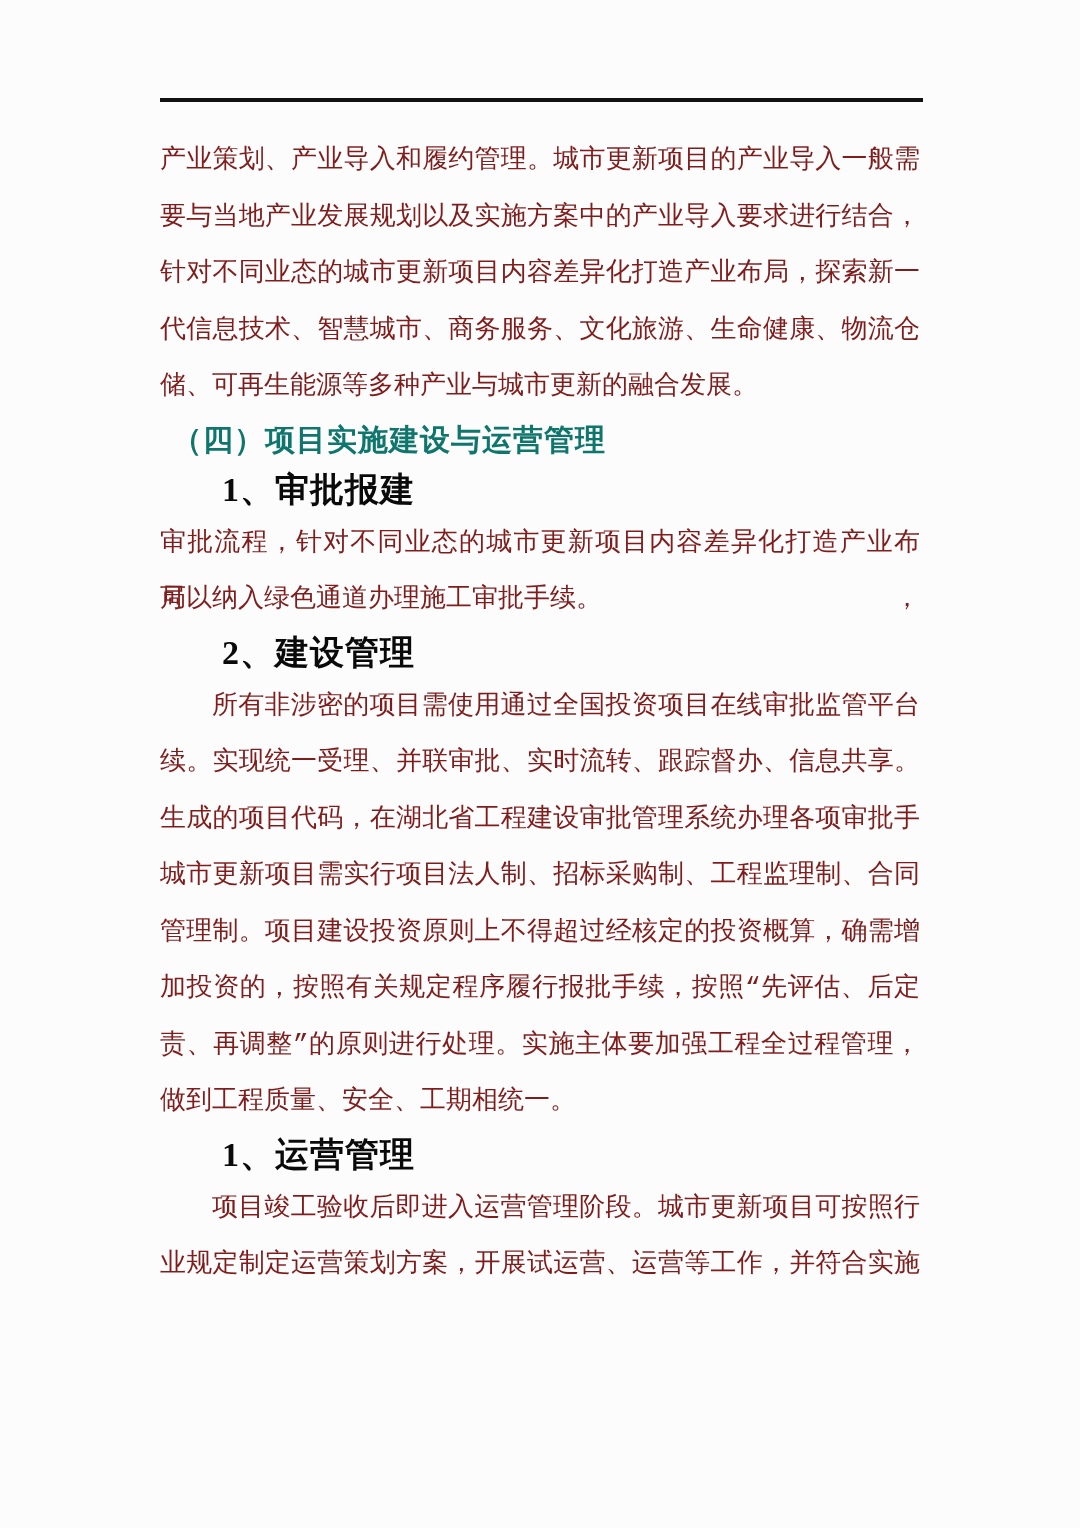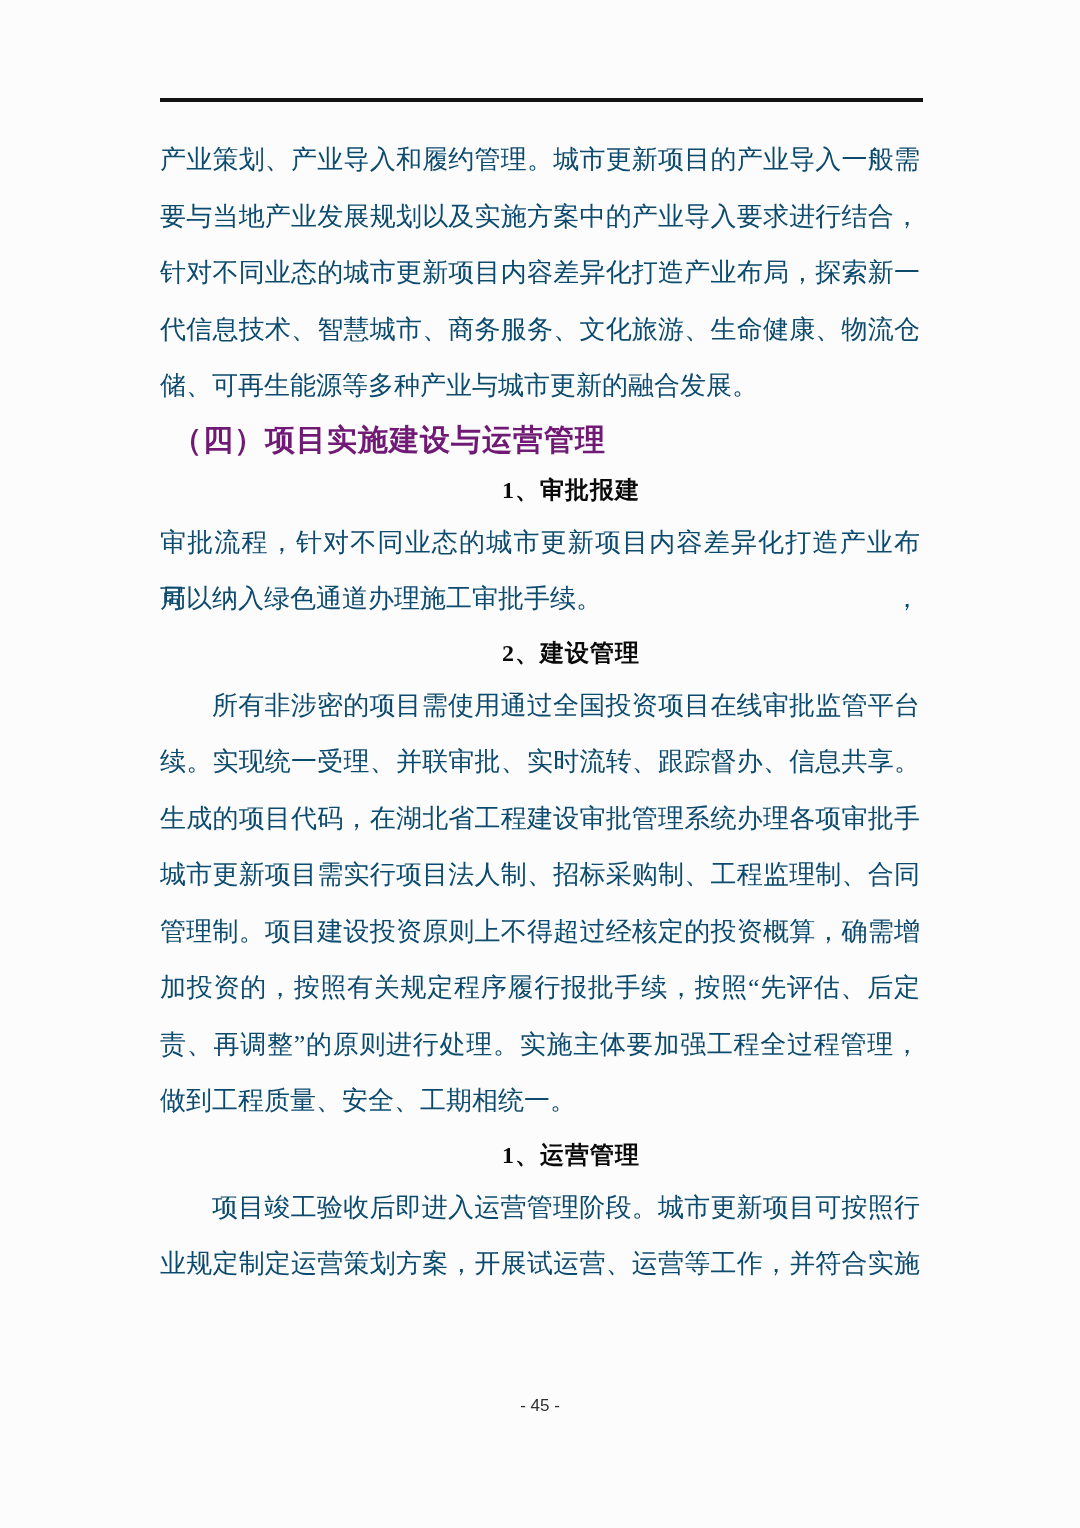--- a/index.html
+++ b/index.html
@@ -22,56 +22,55 @@
     height: 4px;
     background: #121212;
   }
   .content {
     position: absolute;
     left: 160px;
     top: 132px;
     width: 760px;
   }
   .line {
-    font-family: Liberation Serif, serif;
+    font-family: Liberation Mono, monospace;
     font-size: 26px;
-    color: #0c4a6e;
+    color: #7f1d1d;
     height: 56.5px;
     line-height: 56.5px;
     white-space: nowrap;
   }
   .line.justify {
     white-space: normal;
     text-align: justify;
     text-align-last: justify;
     text-justify: inter-character;
   }
   .line.indent {
     text-indent: 52px;
   }
   .heading1 {
     font-family: "Liberation Serif", serif;
     font-weight: 700;
     font-size: 30px;
-    color: #701a75;
+    color: #0f766e;
     height: 50px;
     line-height: 50px;
     padding-left: 12px;
     letter-spacing: 1px;
   }
   .heading2 {
     font-family: "Liberation Serif", serif;
     font-weight: 700;
-    font-size: 24px;
+    font-size: 34px;
     color: #0a0a0a;
     height: 50px;
     line-height: 50px;
     padding-left: 62px;
     letter-spacing: 1px;
-    text-align: center;
   }
   .page-footer {
     position: absolute;
     left: 0;
     top: 1396px;
     width: 100%;
     text-align: center;
     font-family: "Liberation Sans", sans-serif;
     font-size: 17px;
     color: #2e2e2e;
@@ -98,14 +97,13 @@
       <div class="line justify">生成的项目代码，在湖北省工程建设审批管理系统办理各项审批手</div>
       <div class="line justify">城市更新项目需实行项目法人制、招标采购制、工程监理制、合同</div>
       <div class="line justify">管理制。项目建设投资原则上不得超过经核定的投资概算，确需增</div>
       <div class="line justify">加投资的，按照有关规定程序履行报批手续，按照“先评估、后定</div>
       <div class="line justify">责、再调整”的原则进行处理。实施主体要加强工程全过程管理，</div>
       <div class="line">做到工程质量、安全、工期相统一。</div>
       <div class="heading2">1、运营管理</div>
       <div class="line justify indent">项目竣工验收后即进入运营管理阶段。城市更新项目可按照行</div>
       <div class="line justify">业规定制定运营策划方案，开展试运营、运营等工作，并符合实施</div>
     </div>
-  <div class="page-footer">- 45 -</div>
 </div>
 
 </body></html>

